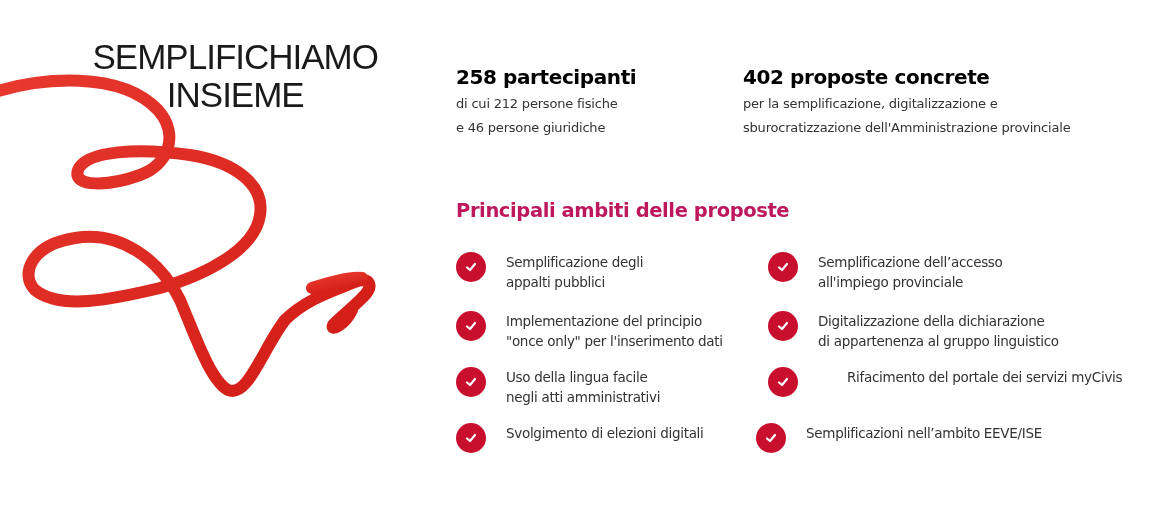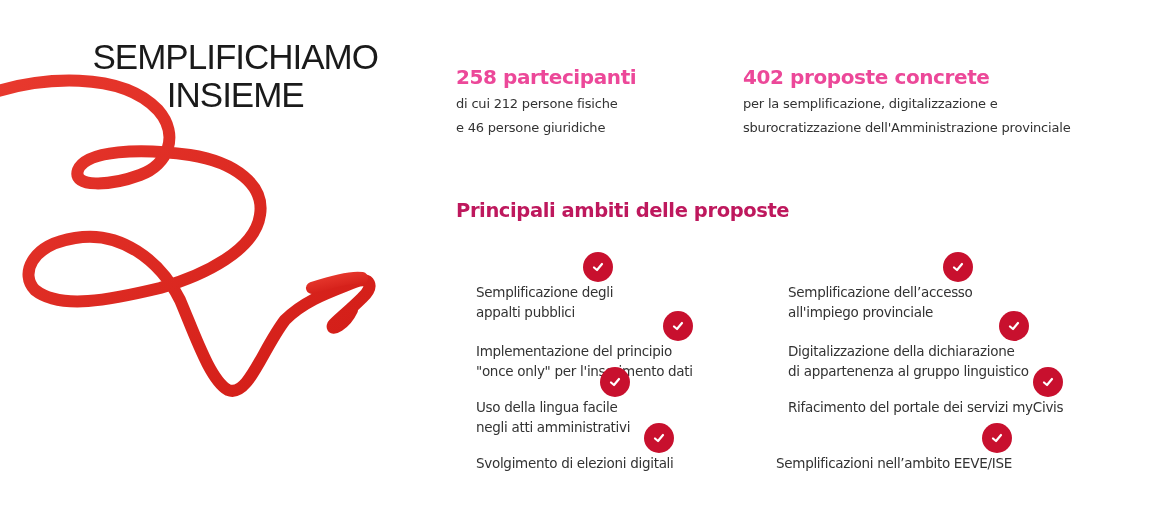--- a/index.html
+++ b/index.html
@@ -10,32 +10,32 @@
   .rope { position: absolute; left: 0; top: 0; width: 400px; height: 440px; }
   .headline {
     position: absolute; right: 792px; top: 38px; text-align: center;
     font-family: "Liberation Sans", sans-serif; font-size: 35px; line-height: 38px;
     color: #1a1a1a; letter-spacing: -1px; font-weight: 400;
   }
   .stat { position: absolute; top: 64px; }
   .stat.a { left: 456px; }
   .stat.b { left: 743px; }
   .stat .title {
-    color: #ec4899; font-weight: bold; font-size: 20px; line-height: 26px;
+    color: #000000; font-weight: bold; font-size: 20px; line-height: 26px;
     font-family: "DejaVu Sans", sans-serif; letter-spacing: -0.4px;
   }
   .stat .desc {
     color: #333; font-size: 13px; line-height: 25px; margin-top: 1px;
     font-family: "DejaVu Sans", sans-serif; letter-spacing: -0.2px;
   }
   .section-title {
     position: absolute; left: 456px; top: 198px;
     color: #be185d; font-weight: bold; font-size: 19.5px; line-height: 26px; letter-spacing: -0.4px;
   }
-  .item { position: absolute; display: flex; align-items: flex-end; flex-direction: column; }
+  .item { position: absolute; display: flex; align-items: flex-start; }
   .check {
     width: 30px; height: 30px; border-radius: 50%; background: #c8102e;
     display: flex; align-items: center; justify-content: center; flex: none;
   }
   .item .label {
     margin-left: 20px; color: #333; font-size: 13.5px; line-height: 20px; letter-spacing: -0.3px;
     white-space: pre-line;
   }
 </style>
 </head>
@@ -133,21 +133,21 @@
 </div>
 <div class="item" style="left:768px; top:311px;">
   <span class="check">
     <svg width="14" height="14" viewBox="0 0 14 14">
         <path d="M3 7.5 L6 10 L11 4" fill="none" stroke="#fff" stroke-width="2.2" stroke-linecap="round" stroke-linejoin="round"></path>
       </svg>
   </span>
   <span class="label">Digitalizzazione della dichiarazione
 di appartenenza al gruppo linguistico</span>
 </div>
-<div class="item" style="left:768px; top:367px;">
+<div class="item" style="left:768px; top:367px;gap:29px;">
   <span class="check">
     <svg width="14" height="14" viewBox="0 0 14 14">
         <path d="M3 7.5 L6 10 L11 4" fill="none" stroke="#fff" stroke-width="2.2" stroke-linecap="round" stroke-linejoin="round"></path>
       </svg>
   </span>
   <span class="label">Rifacimento del portale dei servizi myCivis</span>
 </div>
 <div class="item" style="left:756px; top:423px;">
   <span class="check">
     <svg width="14" height="14" viewBox="0 0 14 14">

